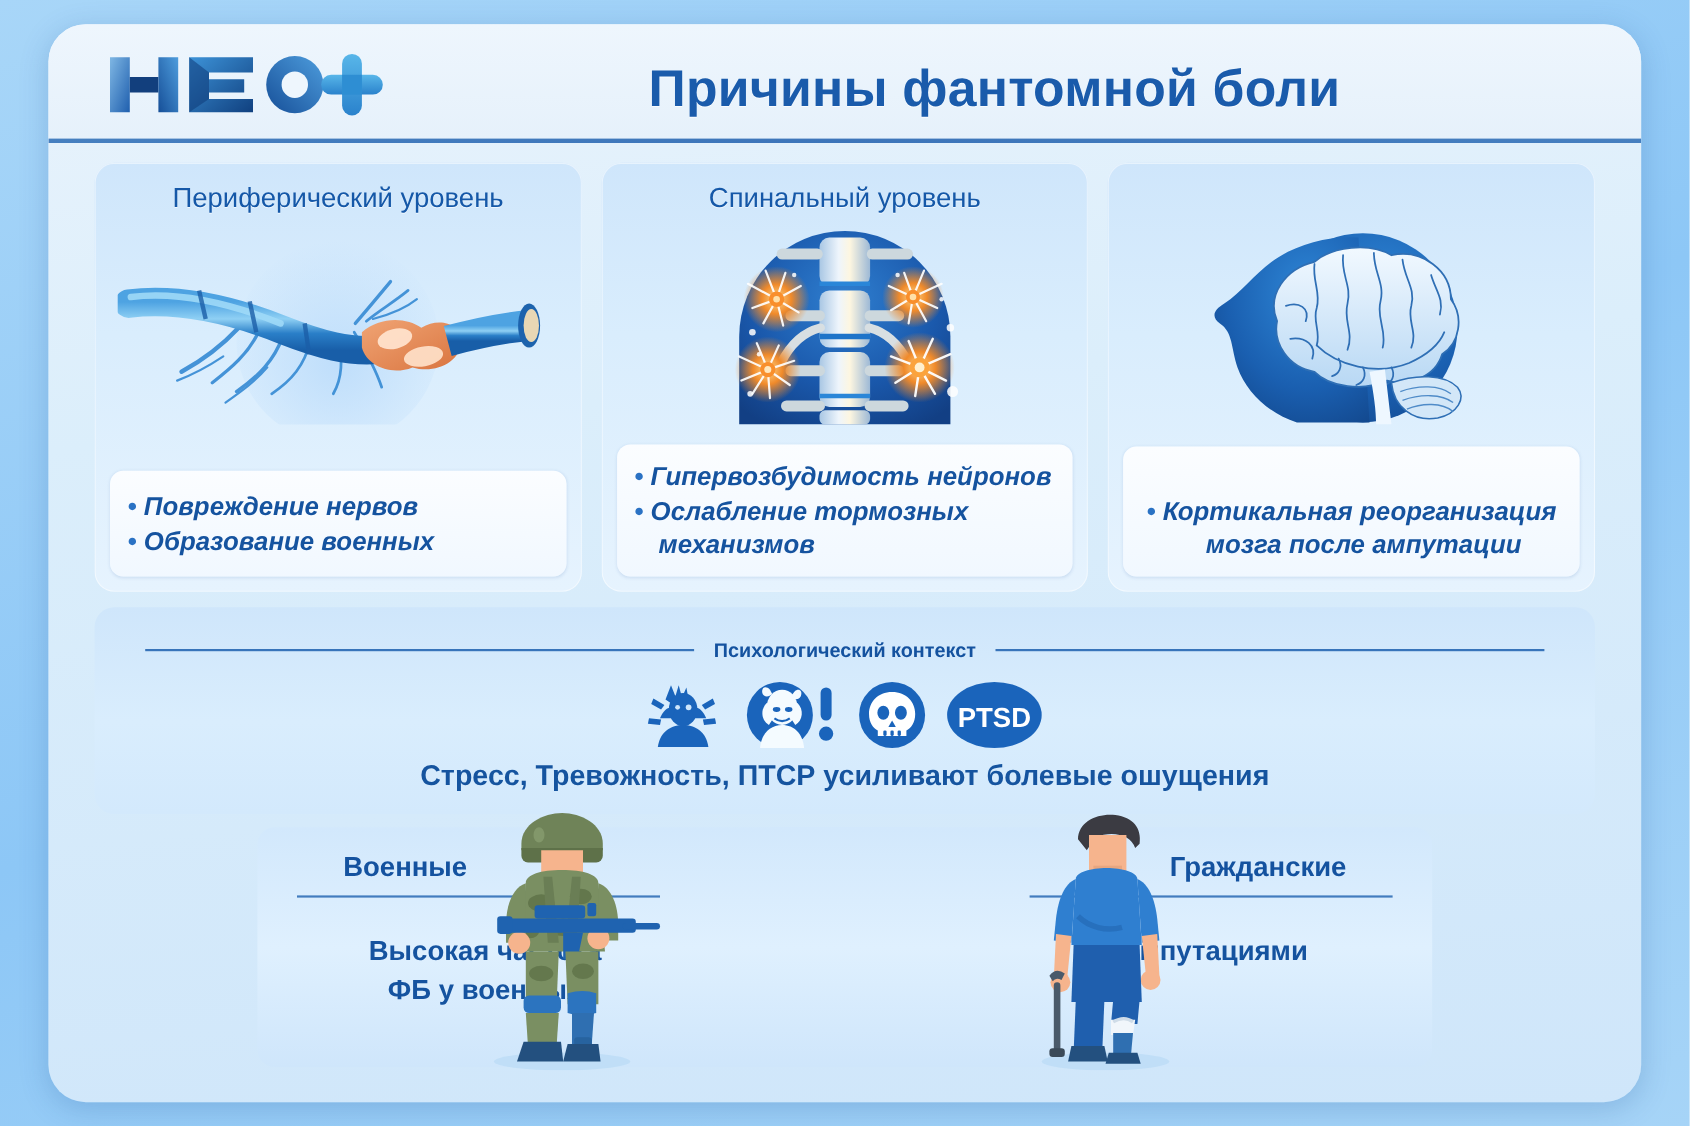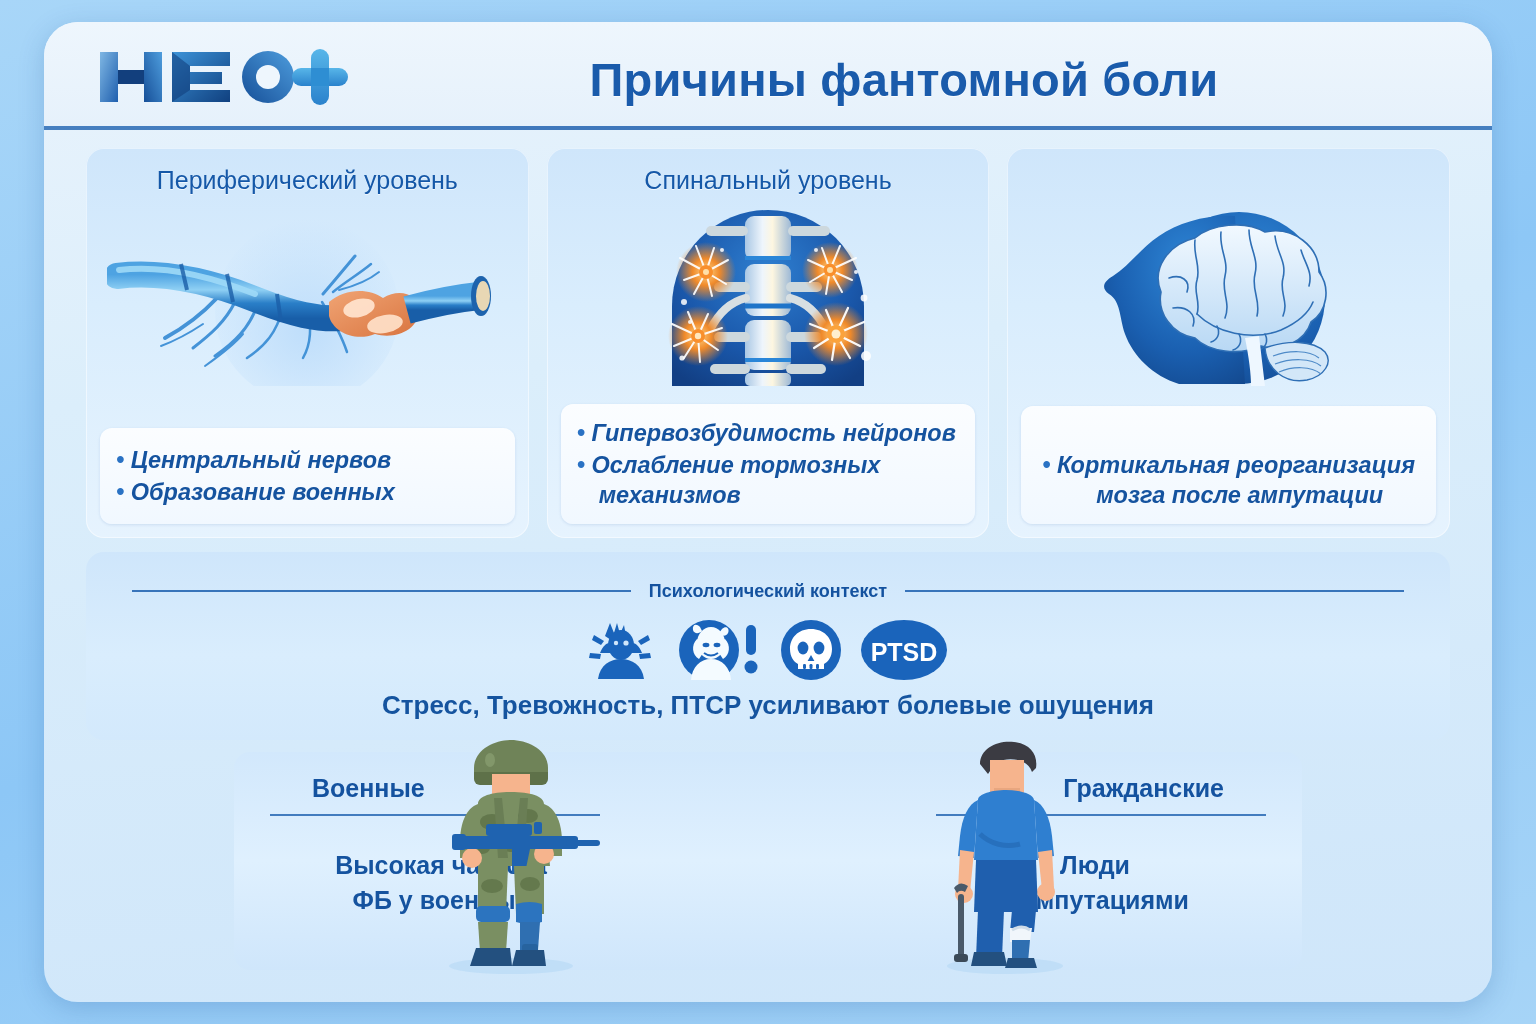--- a/index.html
+++ b/index.html
@@ -201,21 +201,21 @@
             <ellipse cx="278" cy="118" rx="18" ry="9" fill="#ffe2cb" opacity=".9" transform="rotate(-10 278 118)"></ellipse>
           </g>
 
           <path d="M300 104 C 330 96, 352 92, 372 90" stroke="url(#nrv)" stroke-width="28" fill="none" stroke-linecap="butt"></path>
           <ellipse cx="374" cy="90" rx="10" ry="20" fill="#1d63ad"></ellipse>
           <ellipse cx="376" cy="90" rx="7" ry="15" fill="#e8d7b4"></ellipse>
         </svg>
       </div>
       <div class="card-box">
         <ul>
-          <li>Центральный нервов</li>
+          <li>Повреждение нервов</li>
           <li>Образование военных</li>
         </ul>
       </div>
     </div>
 
     <div class="card">
       <div class="card-title">Спинальный уровень</div>
       <div class="card-art">
         <svg width="300" height="180" viewBox="0 0 300 180">
           <defs>
@@ -490,21 +490,20 @@
       <div class="panel-text">
         <div>Высокая частота</div>
         <div>ФБ у военных</div>
       </div>
     </div>
 
     <div class="panel right">
       <div class="panel-title">Гражданские</div>
       <div class="panel-rule"></div>
       <div class="panel-text">
-        <div>Люди</div>
         <div>с ампутациями</div>
       </div>
     </div>
 
     <div class="figure soldier">
       <svg width="190" height="236" viewBox="0 0 190 236">
         <ellipse cx="95" cy="228" rx="62" ry="8" fill="#bcdcf6" opacity=".8"></ellipse>
 
         <path d="M58 30 C 58 12, 78 2, 95 2 C 112 2, 132 12, 132 30 L 132 36 L 58 36 Z" fill="#6f8358"></path>
         <path d="M58 34 h74 v7 a6 6 0 0 1-6 6 H64 a6 6 0 0 1-6-6 z" fill="#5e7149"></path>

